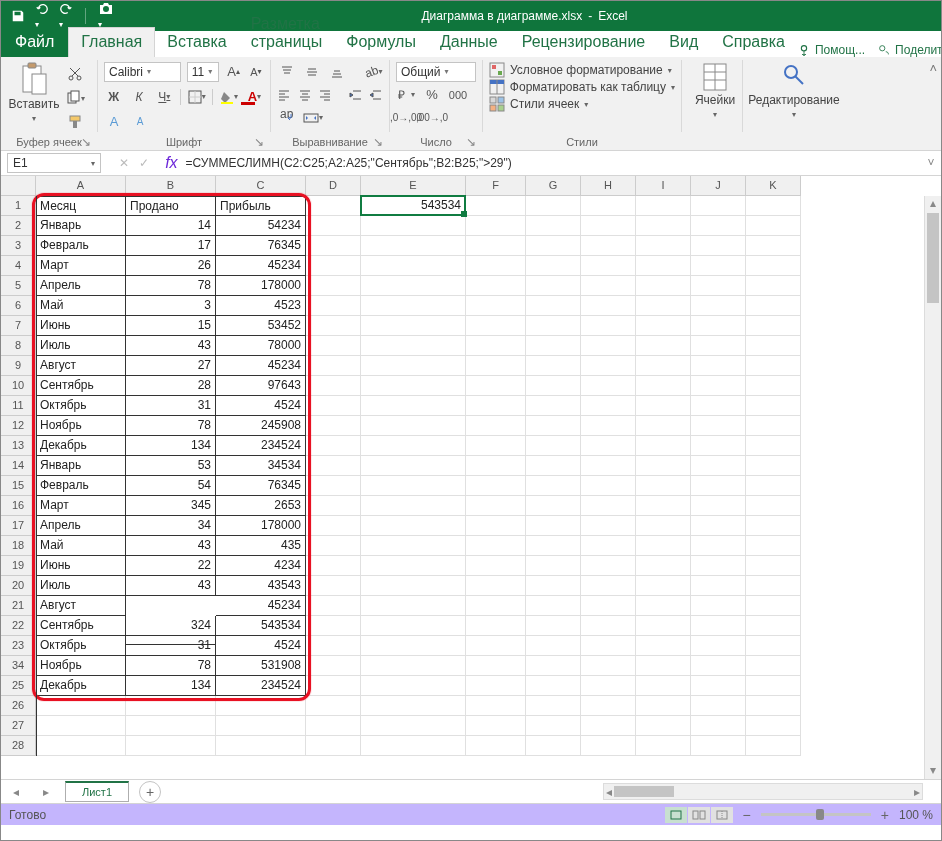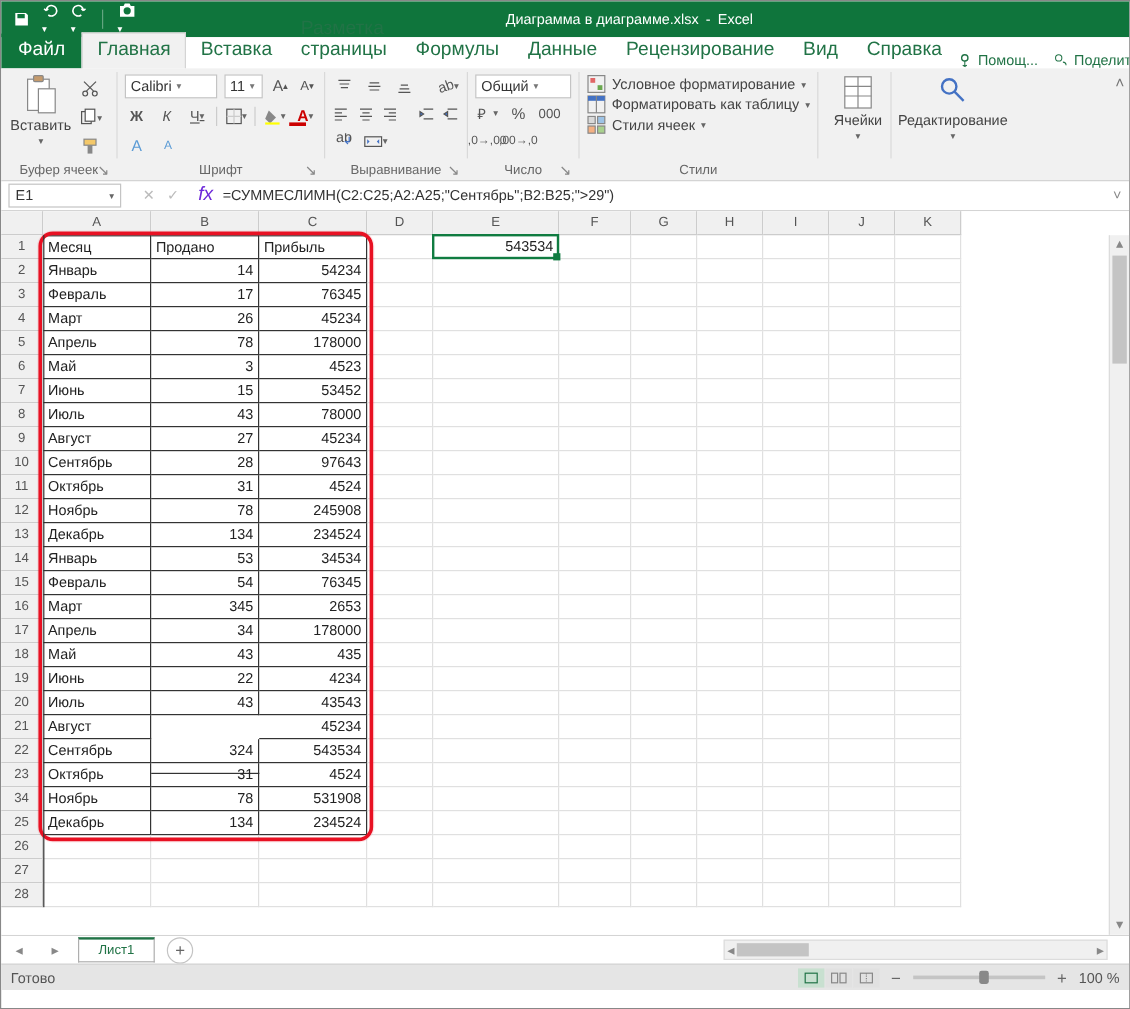--- a/index.html
+++ b/index.html
@@ -53,21 +53,21 @@
 .bordered-data .grid-row.first .cell.db{border-top:1px solid #333}
 .sel-cell{position:absolute;border:2px solid #107c41;pointer-events:none}
 .sel-cell::after{content:"";position:absolute;right:-3px;bottom:-3px;width:6px;height:6px;background:#107c41}
 .highlight-box{position:absolute;border:3px solid #e81123;border-radius:12px;pointer-events:none;box-shadow:0 0 0 1px rgba(232,17,35,.1)}
 .sheet-scroll{position:absolute;right:0;top:20px;bottom:0;width:17px;background:#f0f0f0;border-left:1px solid #dcdcdc}
 .sheet-tabs{height:24px;background:#fff;border-top:1px solid #d4d4d4;display:flex;align-items:center}
 .tabnav{width:30px;display:flex;justify-content:center;color:#888}
 .sheet-tab{padding:3px 16px;border:1px solid #aeaeae;border-top:2px solid #217346;background:#fff;font-size:11px;color:#217346;margin-left:4px}
 .add-sheet{width:22px;height:22px;border:1px solid #c4c4c4;border-radius:50%;display:flex;align-items:center;justify-content:center;margin-left:10px;color:#666;font-size:14px}
 .hscroll{flex:0 0 320px;height:17px;background:#f0f0f0;margin-left:auto;margin-right:18px;border:1px solid #dcdcdc;display:flex;align-items:center;justify-content:space-between;padding:0 2px}
-.status-bar{height:22px;background:#e5e5e5;border-top:1px solid #d4d4d4;display:flex;align-items:center;padding:0 8px;font-size:11px;color:#555}
+.status-bar{height:22px;background:#c4b5fd;border-top:1px solid #d4d4d4;display:flex;align-items:center;padding:0 8px;font-size:11px;color:#555}
 .status-right{margin-left:auto;display:flex;align-items:center;gap:10px}
 .view-btns{display:flex;gap:1px}
 .view-btns div{width:22px;height:16px;background:#e1e1e1;display:flex;align-items:center;justify-content:center}
 .zoom-slider{width:110px;height:3px;background:#c4c4c4;position:relative}
 .zoom-slider::after{content:"";position:absolute;left:50%;top:-4px;width:8px;height:11px;background:#888;border-radius:2px}
 svg{display:block}
 .caret{font-size:8px;color:#666}
 .left-strip{position:absolute;left:35px;top:20px;width:1px;height:560px;background:#333;z-index:2}
 </style>
 </head>

